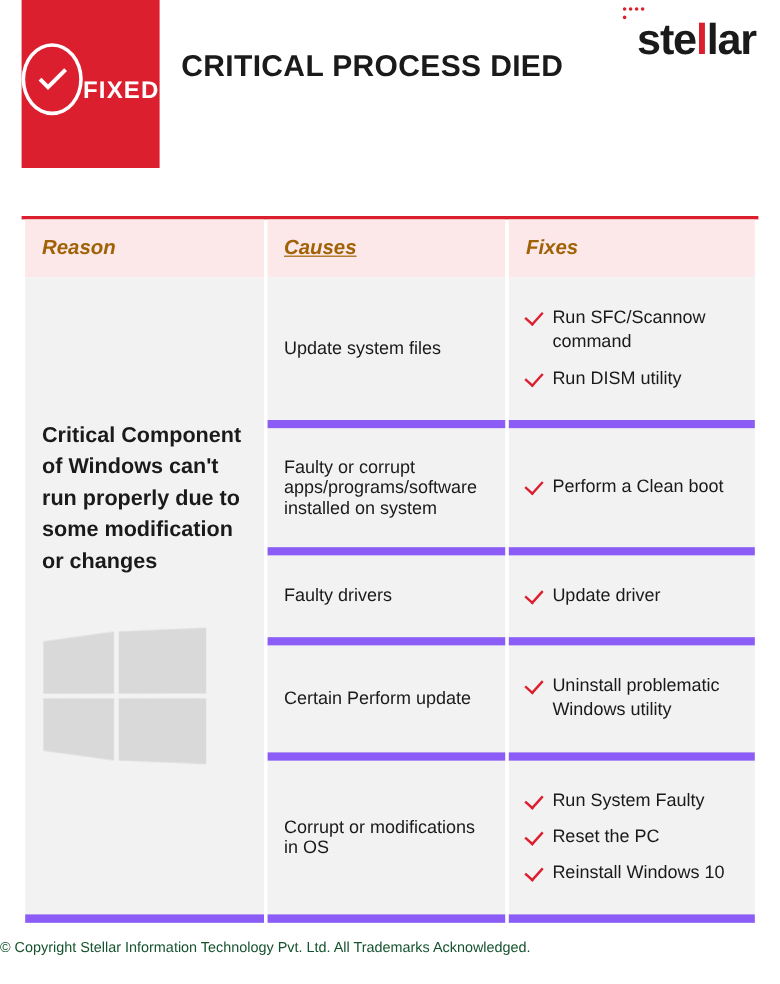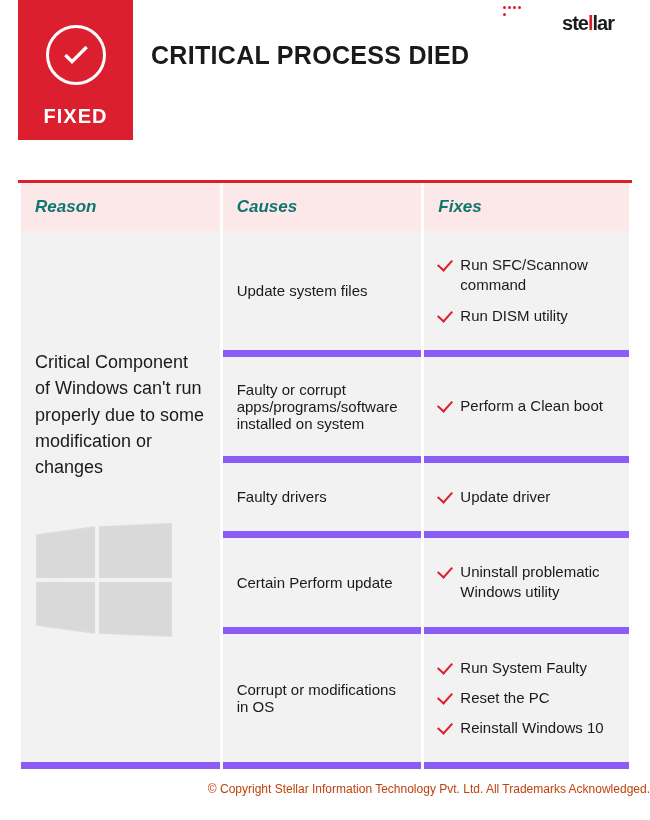--- a/index.html
+++ b/index.html
@@ -14,21 +14,21 @@
       display: flex;
       align-items: flex-start;
       padding: 0 18px 0 18px;
       margin-bottom: 40px;
     }
     .fixed-badge {
       width: 115px;
       height: 140px;
       background: #dc1f2e;
       display: flex;
-      flex-direction: column;
+      flex-direction: row;
       align-items: center;
       justify-content: center;
       padding-top: 12px;
       flex-shrink: 0;
     }
     .check-circle {
       width: 60px;
       height: 60px;
       border: 3px solid #fff;
       border-radius: 50%;
@@ -52,22 +52,22 @@
     .title-block h1 {
       font-size: 25px;
       font-weight: 800;
       line-height: 1.25;
       color: #1a1a1a;
       letter-spacing: 0.3px;
     }
     .logo {
       position: absolute;
       top: 12px;
-      right: 36px;
-      font-size: 20px;
+      right: 20px;
+      font-size: 36px;
       font-weight: 700;
       color: #1a1a1a;
       letter-spacing: -1px;
       margin-left: 36px;
     }
     .logo .l2 { position: relative; color: #dc1f2e; }
     .logo .dots {
       position: absolute;
       top: -6px;
       right: 93px;
@@ -91,41 +91,41 @@
       border-spacing: 3px 0;
       background: #fff;
     }
     .tbl th {
       background: #fce8e8;
       text-align: left;
       padding: 14px 14px;
       font-style: italic;
       font-weight: 700;
       font-size: 17px;
-      color: #0f766e;
+      color: #a16207;
     }
     .col-reason { width: 33%; }
-    .col-causes { width: 33%; }
+    .col-causes { width: 33%; text-decoration: underline; }
     .col-fixes { width: 34%; margin-left: 48px; }
     .tbl td {
       background: #f2f2f2;
       padding: 24px 14px;
       vertical-align: middle;
       font-size: 15px;
       color: #1a1a1a;
       border-bottom: 7px solid #8b5cf6;
     }
     .reason-cell {
       background: #f2f2f2;
       vertical-align: top;
       padding-top: 38px;
       border-bottom: none;
     }
     .reason-text {
-      font-weight: 400;
+      font-weight: 700;
       font-size: 18px;
       line-height: 1.45;
     }
     .win-logo {
       margin-top: 44px;
       width: 130px;
       height: 120px;
       display: grid;
       grid-template-columns: 60px 72px;
       grid-template-rows: 54px 54px;
@@ -155,23 +155,23 @@
       width: 12px;
       height: 7px;
       border-left: 2px solid #dc1f2e;
       border-bottom: 2px solid #dc1f2e;
       transform: rotate(-48deg);
     }
     .footer {
       position: absolute;
       bottom: 24px;
       width: 100%;
-      text-align: right;
+      text-align: left;
       font-size: 12px;
-      color: #c2410c;
+      color: #14532d;
     }
   </style>
 </head>
 <body>
 
 <div class="logo">
   <span class="dots">
       <span></span>
       <span></span>
       <span></span>

